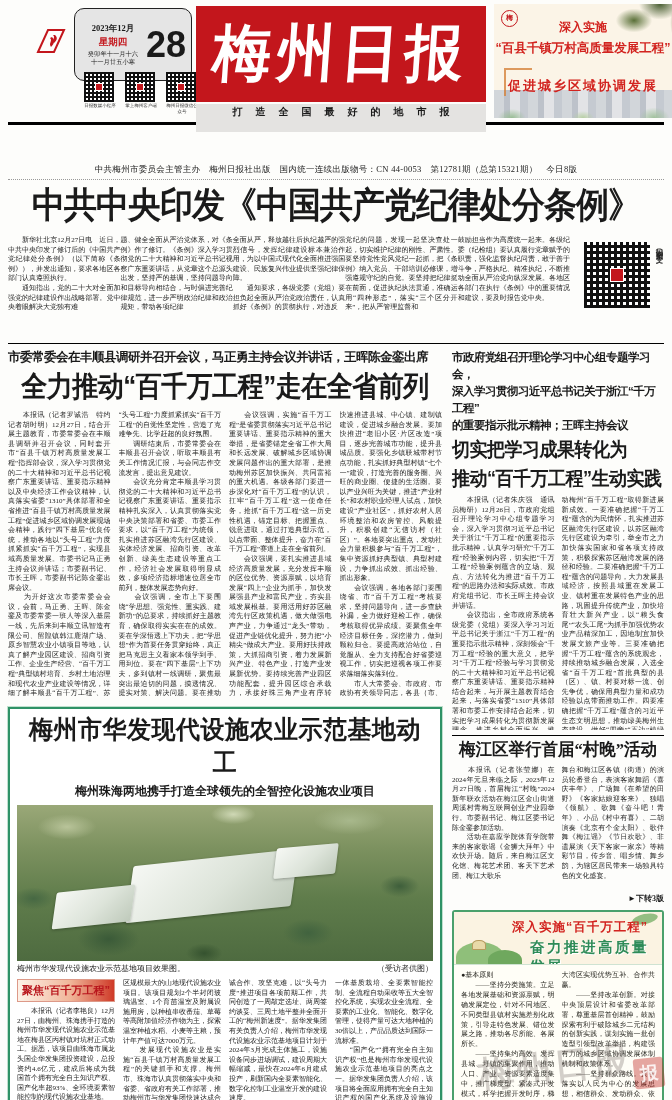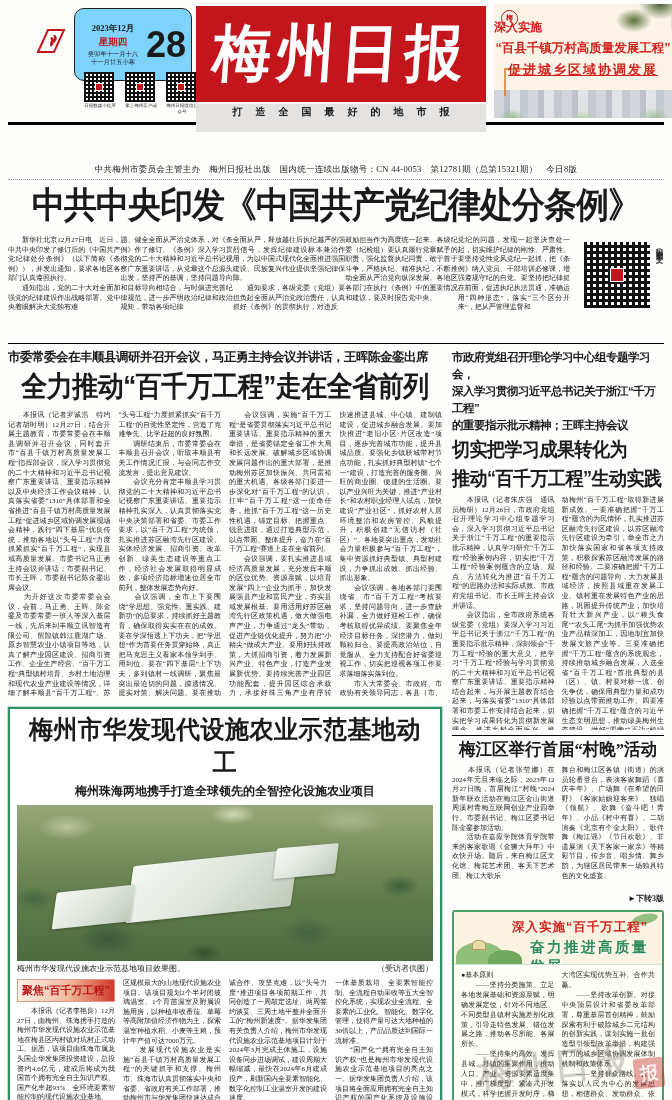--- a/index.html
+++ b/index.html
@@ -3,21 +3,21 @@
 <meta charset="utf-8">
 <style>
   html,body{margin:0;padding:0;background:#888;}
   .page{position:relative;width:672px;height:1100px;margin:0 auto;background:#fdfdfb;
         overflow:hidden;font-family:"Liberation Serif",serif;color:#1a1a1a;box-sizing:border-box;
         padding:4px 8px 0 8px;}
   
   .header{position:relative;height:116px;}
   .logo-icon{position:absolute;left:26px;top:22px;width:36px;height:32px;}
   .datebox{position:absolute;left:66px;top:4px;width:118px;height:73px;border:1.6px solid #222;
-           border-radius:10px;display:flex;align-items:center;padding:2px 5px;box-sizing:border-box;background:#7dd3fc;}
+           border-radius:10px;display:flex;align-items:center;padding:2px 5px;box-sizing:border-box;background:#e5e5e5;}
   .db-left{width:66px;text-align:center;}
   .db-ym{font-size:8.5px;font-weight:bold;}
   .db-week{font-size:9.5px;font-weight:bold;color:#c3161c;margin:1px 0;}
   .db-lunar{font-size:6.3px;line-height:8px;}
   .db-day{flex:1;font-family:"Liberation Sans",sans-serif;font-weight:900;font-size:36px;
           text-align:center;line-height:48px;}
   .qr-row{position:absolute;left:76px;top:68px;display:flex;gap:9px;}
   .qr-item{width:32px;text-align:center;}
   .qr{width:30px;height:30px;position:relative;background:
       repeating-linear-gradient(0deg,#111 0 2px,transparent 2px 4px),
@@ -38,26 +38,26 @@
       radial-gradient(14px 30px at 88% 55%,#6a4f2f 0%,transparent 70%);}
   .promo-skyline{position:absolute;bottom:0;left:0;right:0;height:28px;opacity:.8;background:
       radial-gradient(20px 13px at 10% 100%,#7fae7f 0%,transparent 70%),
       radial-gradient(22px 15px at 90% 100%,#8ab48a 0%,transparent 70%),
       radial-gradient(16px 10px at 50% 100%,#a6c693 0%,transparent 70%),
       repeating-linear-gradient(90deg,#c9cfd8 0 10px,#aeb6c4 10px 16px,#dce0e6 16px 26px,#b8c0cc 26px 34px);}
   .promo-crane{position:absolute;left:10px;bottom:22px;width:26px;height:26px;
       border-left:2px solid #d6833b;border-top:2px solid #d6833b;opacity:.8;}
   .promo-seal{position:absolute;left:7px;top:6px;width:15px;height:15px;border:1.5px solid #c3161c;
       border-radius:50%;color:#c3161c;font-size:7px;line-height:15px;text-align:center;font-weight:bold;}
-  .promo-l1{margin-top:15px;color:#d2231f;font-weight:900;font-size:12px;
+  .promo-l1{margin-top:15px;text-align:center;color:#d2231f;font-weight:900;font-size:12px;
             font-family:"Liberation Sans",sans-serif;position:relative;}
   .promo-l2{text-align:center;color:#d2231f;font-weight:900;font-size:12.5px;margin-top:4px;
             font-family:"Liberation Sans",sans-serif;position:relative;}
-  .promo-l3{text-align:center;color:#d2231f;font-weight:900;font-size:13px;margin-top:4px;
-            letter-spacing:2px;font-family:"Liberation Sans",sans-serif;position:relative;text-decoration:underline;}
+  .promo-l3{text-align:center;color:#d2231f;font-weight:900;font-size:13px;margin-top:20px;
+            letter-spacing:2px;font-family:"Liberation Sans",sans-serif;position:relative;}
   .top-rule{border:0;border-top:3.5px solid #000;margin:2px 0 0 0;}
   .publisher{text-align:center;font-size:8.5px;padding:3px 0 2px;letter-spacing:.3px;margin-top:36px;}
   .dot-rule{border:0;border-top:1px dotted #999;margin:1px 0 2px 0;}
   
   .body-text{font-size:7px;line-height:9.6px;text-align:justify;white-space:pre-line;
              overflow:hidden;color:#1c1c1c;}
   
   .lead-headline{font-family:"Liberation Sans",sans-serif;font-weight:900;font-size:33px;
                  text-align:center;letter-spacing:-1px;margin-top:3px;transform:scaleY(1.08);}
   .lead-cols{display:flex;gap:0;height:100px;margin-top:8px;}
@@ -194,22 +194,22 @@
   <hr class="dot-rule">
 
   <section>
     <div class="lead-headline">中共中央印发《中国共产党纪律处分条例》</div>
     <div class="lead-cols">
       <div class="lead-col body-text">　　新华社北京12月27日电　近日，中共中央印发了修订后的《中国共产党纪律处分条例》（以下简称《条例》），并发出通知，要求各地区各部门认真遵照执行。
 　　通知指出，党的二十大对全面加强党的纪律建设作出战略部署。党中央着眼解决大党独有难</div>
       <div class="lead-col body-text">题、健全全面从严治党体系，对《条例》作了修订。《条例》深入学习贯彻党的二十大精神和习近平总书记视察广东重要讲话，从党章这个总源头出发，坚持严的基调，坚持问题导向和目标导向相结合，与时俱进完善纪律规范，进一步严明政治纪律和政治规矩，带动各项纪律</div>
       <div class="lead-col body-text">全面从严，释放越往后执纪越严的强烈信号，发挥纪律建设标本兼治作用，为以中国式现代化全面推进强国建设、民族复兴伟业提供坚强纪律保障。
 　　通知要求，各级党委（党组）要担负起全面从严治党政治责任，认真抓好《条例》的贯彻执行，对违反</div>
+      <div class="lead-col body-text">党纪的问题，发现一起坚决查处一起，切实维护纪律的刚性、严肃性。要坚持党性党风党纪一起抓，把《条例》纳入党员、干部培训必修课，增强遵规守纪的自觉。要坚持把纪律挺在前面，促进执纪执法贯通，准确运用“四种形态”，落实“三个区分开来”，把从严管理监督和</div>
       <div class="lead-col body-text">鼓励担当作为高度统一起来。各级纪委（纪检组）要认真履行党章赋予的职责，强化监督执纪问责，敢于善于斗争，严格执纪、精准执纪，不断推动全面从严治党向纵深发展。各地区各部门在执行《条例》中的重要情况和建议，要及时报告党中央。</div>
-      <div class="lead-col body-text">党纪的问题，发现一起坚决查处一起，切实维护纪律的刚性、严肃性。要坚持党性党风党纪一起抓，把《条例》纳入党员、干部培训必修课，增强遵规守纪的自觉。要坚持把纪律挺在前面，促进执纪执法贯通，准确运用“四种形态”，落实“三个区分开来”，把从严管理监督和</div>
       <div class="lead-qr">
         <div class="qr-big"></div>
         <div class="qr-vert">扫码查《条例》全文</div>
       </div>
     </div>
   </section>
   <hr class="sep">
 
   <div class="bottom-wrap">
 

